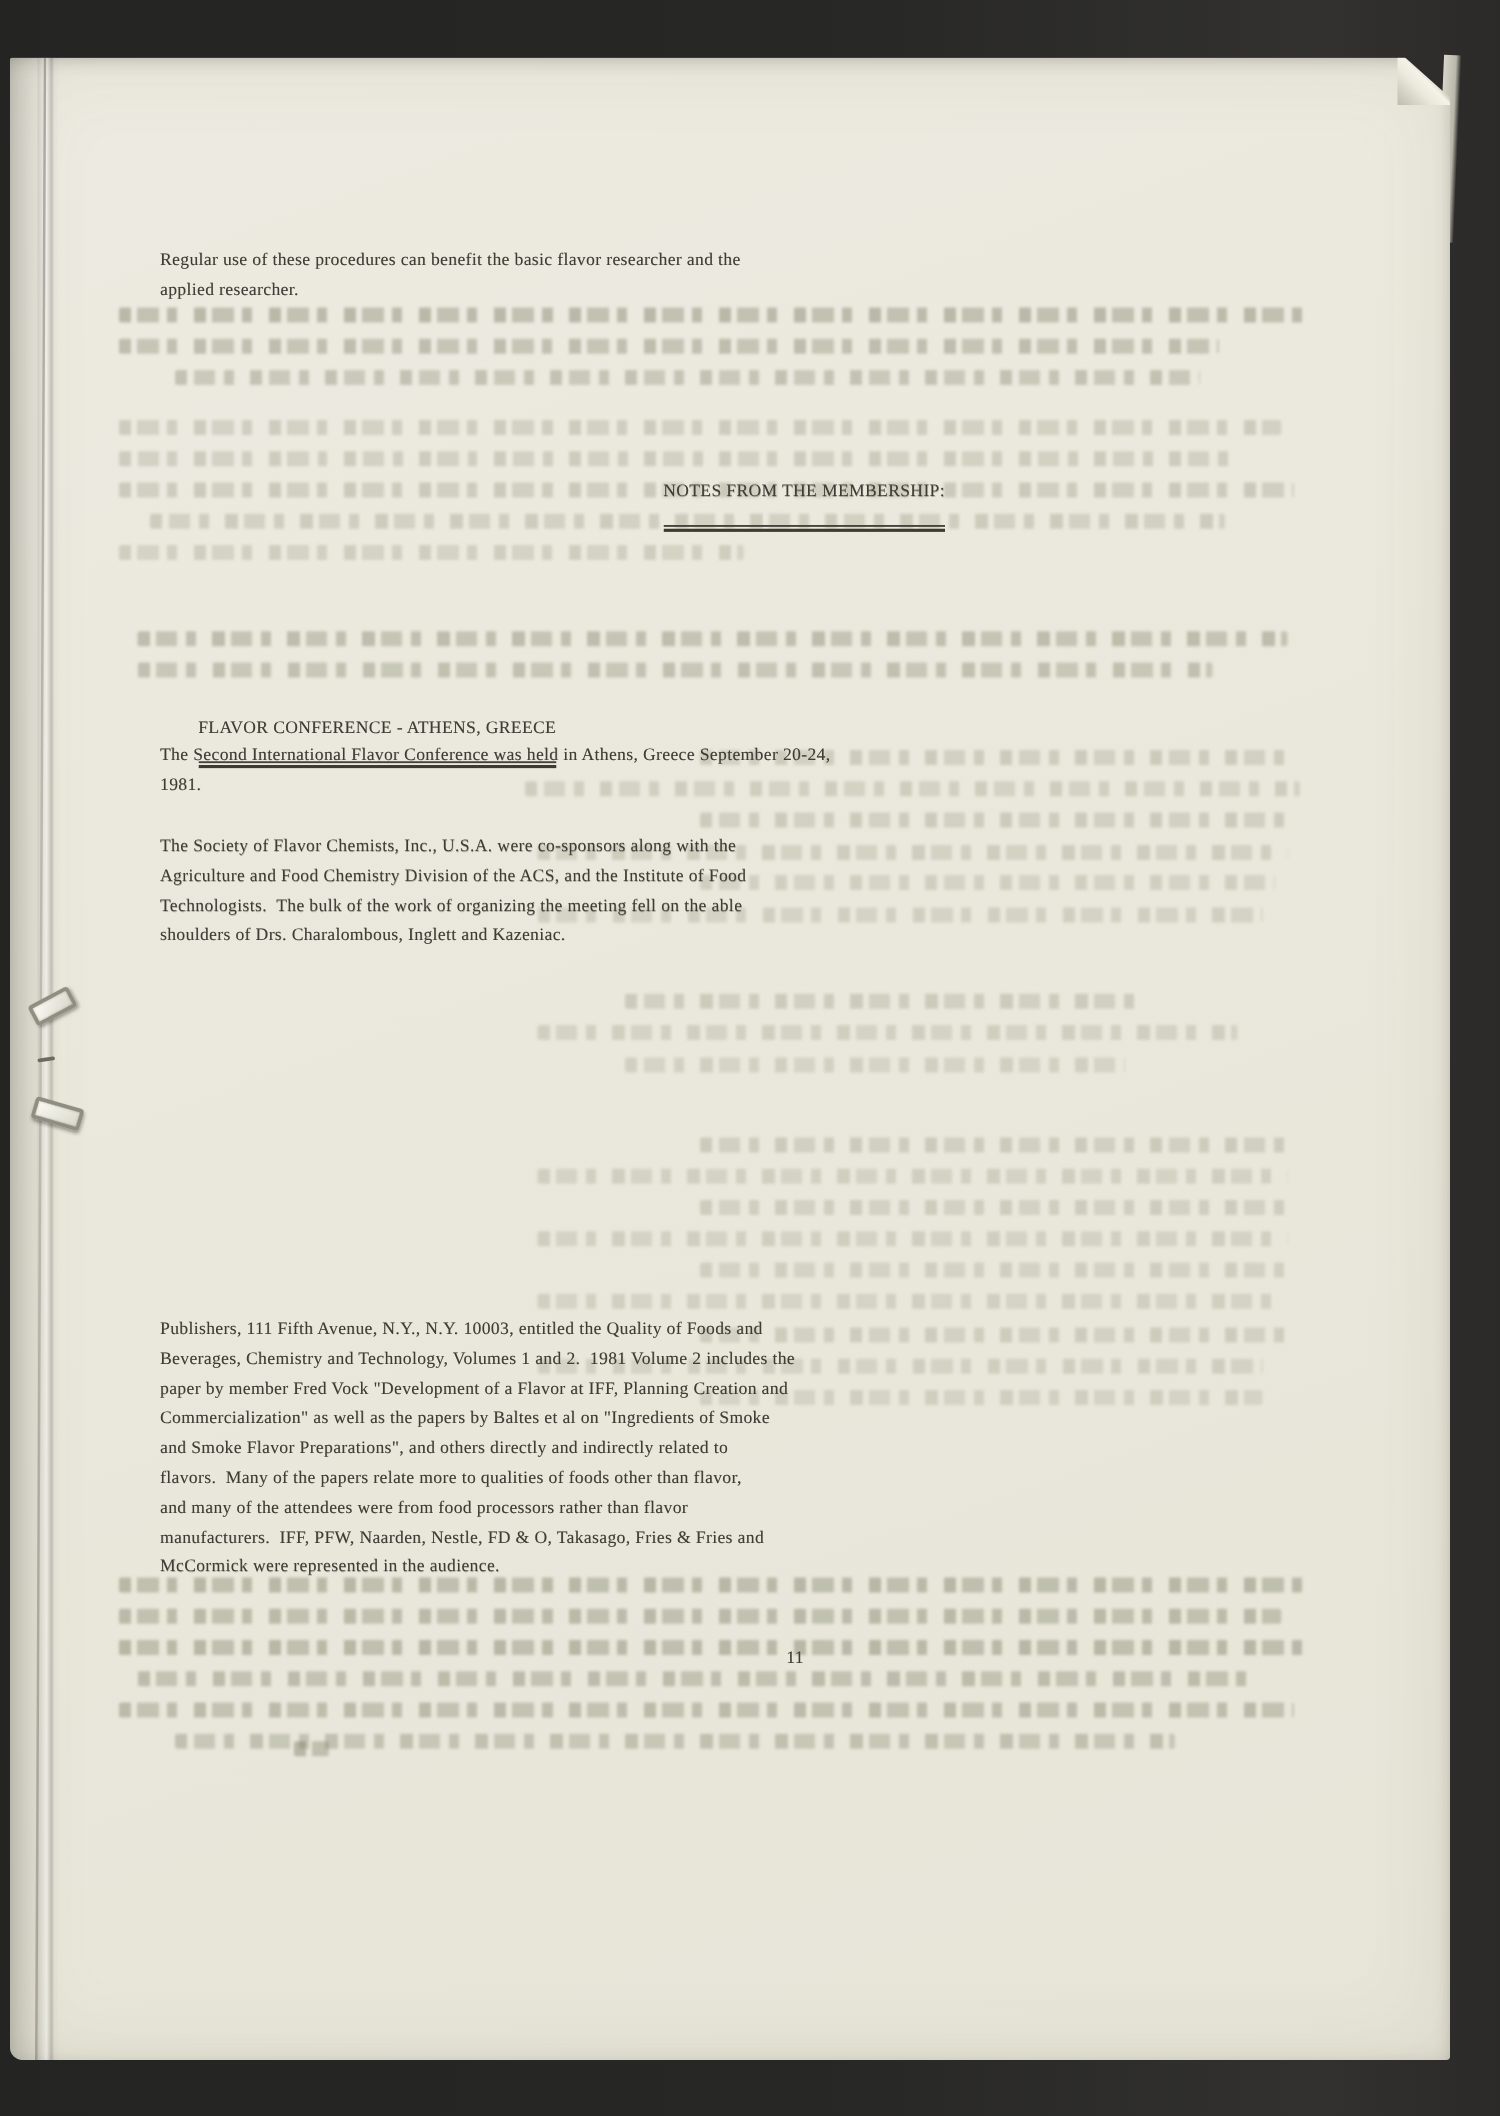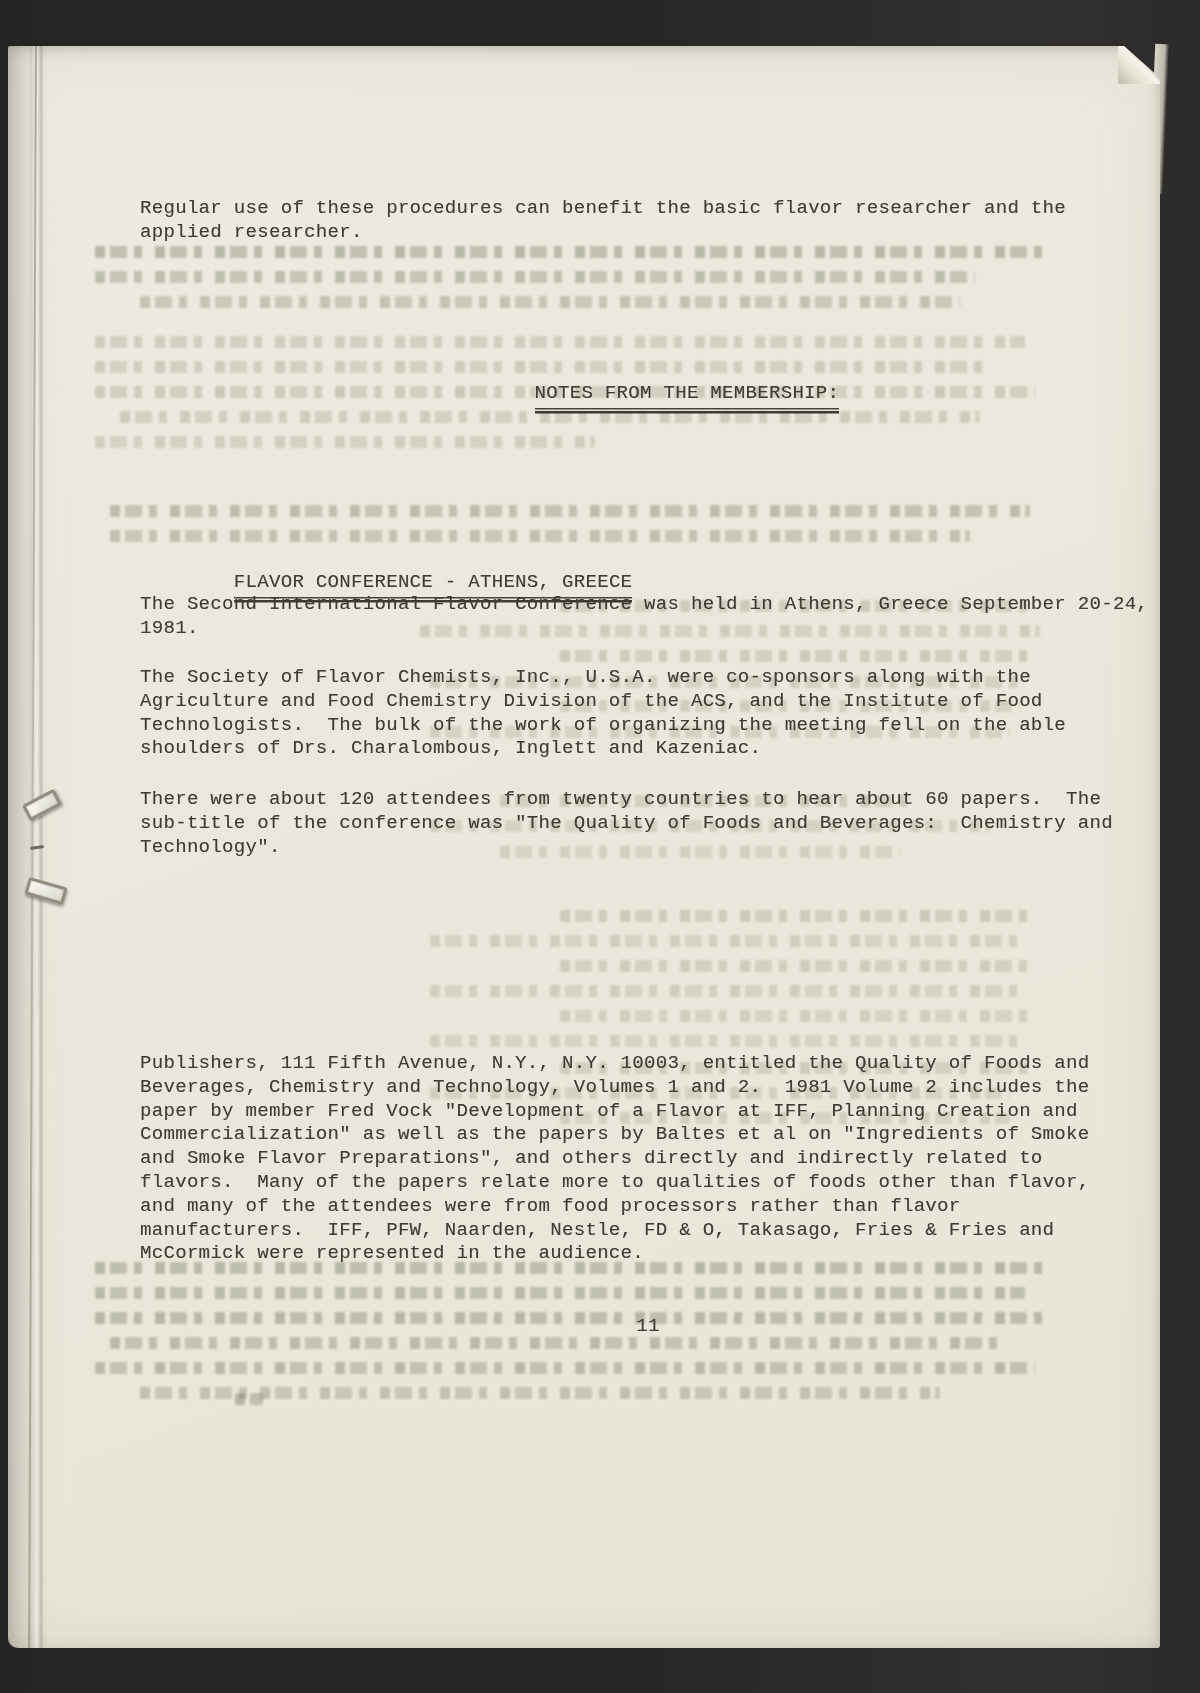--- a/index.html
+++ b/index.html
@@ -69,30 +69,31 @@
       rgba(116,119,95,0.85) 0 10px, transparent 10px 15px,
       rgba(116,119,95,0.70) 15px 32px, transparent 32px 39px,
       rgba(116,119,95,0.80) 39px 47px, transparent 47px 60px);
     filter:blur(1.3px);
   }
   .textcol{
     position:absolute;left:120px;top:0;width:1000px;height:100%;
     z-index:3;
   }
   .block{
-    position:absolute;left:12px;
-    font-size:19px;line-height:23.8px;letter-spacing:0.32px;
+    position:absolute;left:0;
+    font-size:14px;line-height:23.8px;letter-spacing:0.32px;
     color:#3e3c35;
     white-space:pre;
     text-shadow:0.3px 0.3px 0 rgba(62,60,50,0.35);
+    font-family:Liberation Serif, serif;
   }
   .heading-center{width:100%;text-align:center;}
   .u2{
     display:inline-block;
-    padding-bottom:8px;
+    padding-bottom:20px;
     background-image:linear-gradient(#45433b,#45433b),linear-gradient(#3c3a33,#3c3a33);
     background-size:100% 1.5px,100% 2.5px;
     background-position:0 calc(100% - 4.5px),0 100%;
     background-repeat:no-repeat;
   }
   .pagenum{width:100%;text-align:center;text-indent:16px;margin-top:32px;}
 </style>
 </head>
 <body>
 
@@ -157,23 +158,20 @@
       </div>
 
       <div class="block" style="top:547px">The Second International Flavor Conference was held in Athens, Greece September 20-24,
 1981.</div>
 
       <div class="block" style="top:620px">The Society of Flavor Chemists, Inc., U.S.A. were co-sponsors along with the
 Agriculture and Food Chemistry Division of the ACS, and the Institute of Food
 Technologists.  The bulk of the work of organizing the meeting fell on the able
 shoulders of Drs. Charalombous, Inglett and Kazeniac.</div>
 
-      <div class="block" style="top:742px">There were about 120 attendees from twenty countries to hear about 60 papers.  The
-sub-title of the conference was "The Quality of Foods and Beverages:  Chemistry and
-Technology".</div>
 
 
 
       <div class="block" style="top:1006px">Publishers, 111 Fifth Avenue, N.Y., N.Y. 10003, entitled the Quality of Foods and
 Beverages, Chemistry and Technology, Volumes 1 and 2.  1981 Volume 2 includes the
 paper by member Fred Vock "Development of a Flavor at IFF, Planning Creation and
 Commercialization" as well as the papers by Baltes et al on "Ingredients of Smoke
 and Smoke Flavor Preparations", and others directly and indirectly related to
 flavors.  Many of the papers relate more to qualities of foods other than flavor,
 and many of the attendees were from food processors rather than flavor

